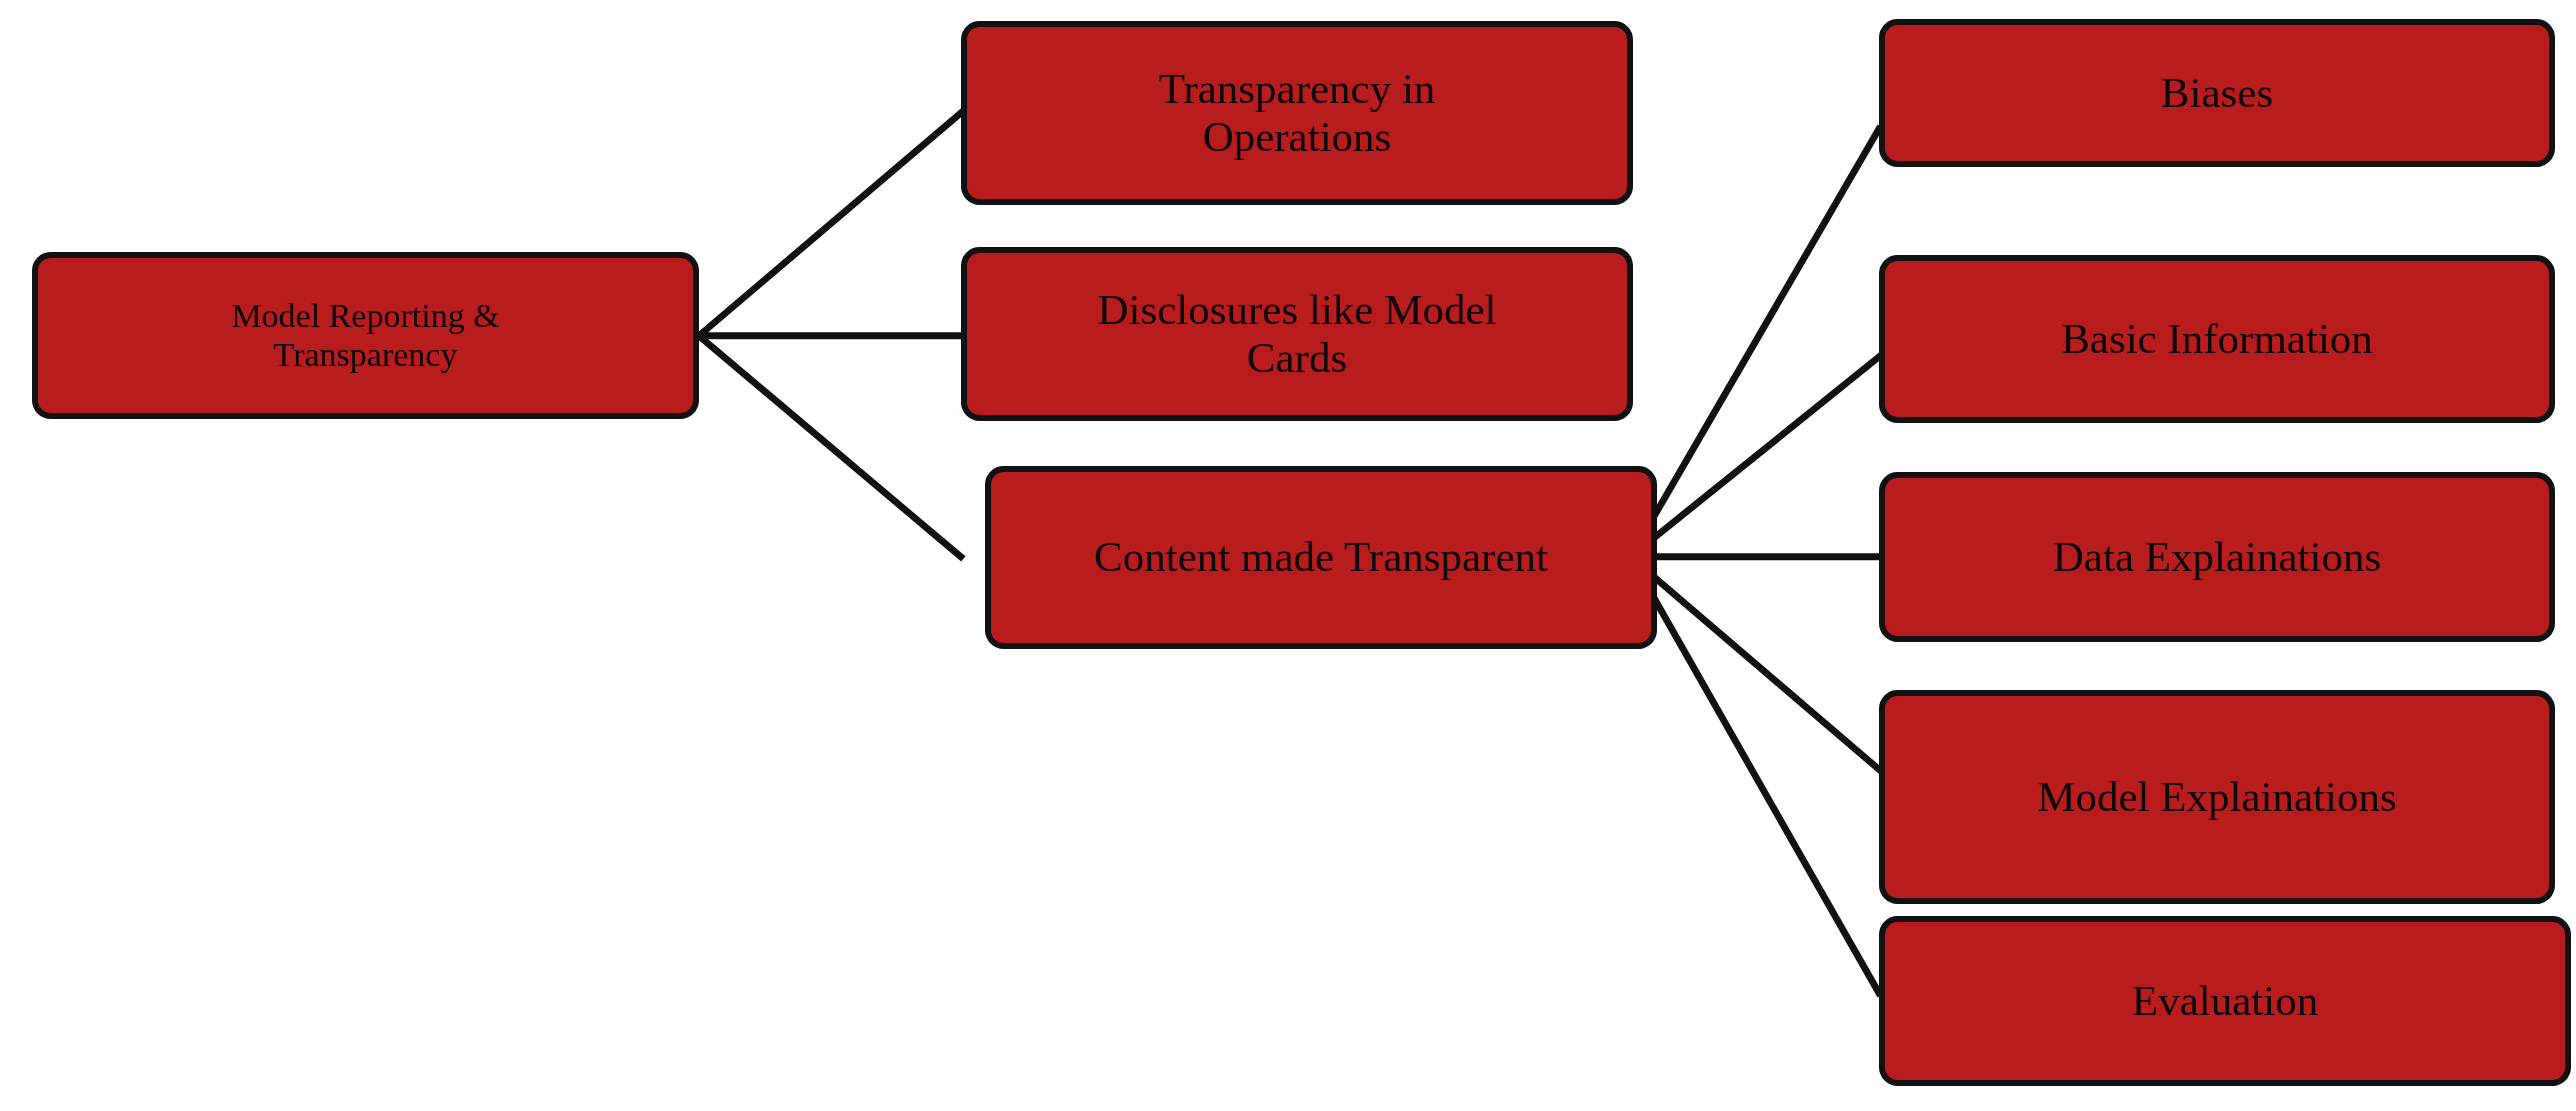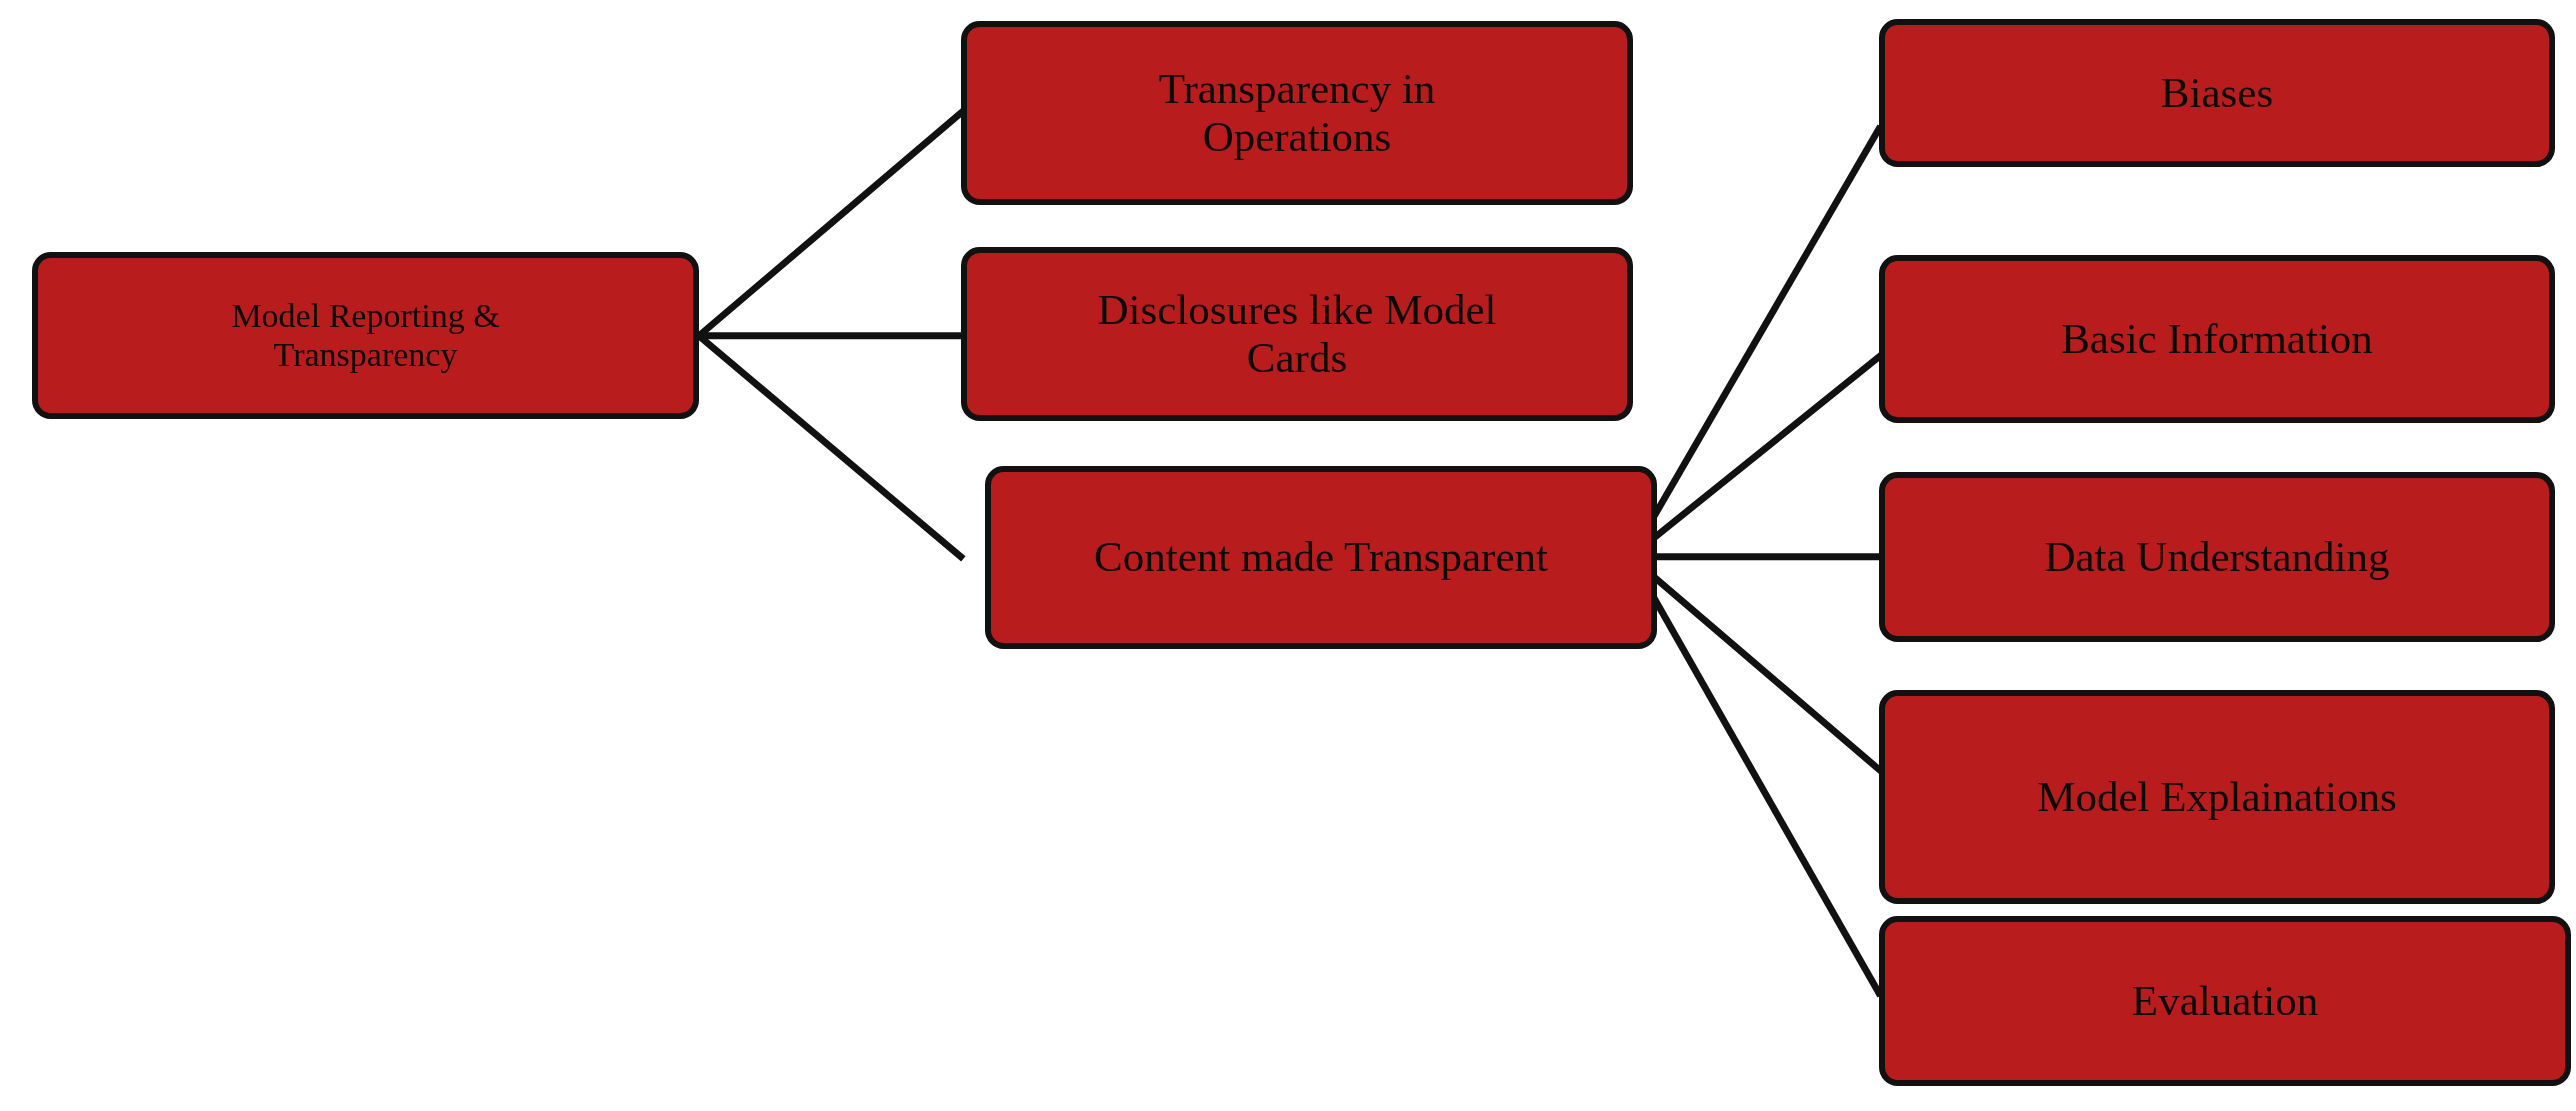--- a/index.html
+++ b/index.html
@@ -81,21 +81,21 @@
     <span class="label">Content made Transparent</span>
   </div>
 
   <div class="node leaf" style="left: 1879px; top: 18.7px; width: 676px; height: 148px;">
     <span class="label">Biases</span>
   </div>
   <div class="node leaf" style="left: 1879px; top: 255px; width: 676px; height: 168px;">
     <span class="label">Basic Information</span>
   </div>
   <div class="node leaf" style="left: 1879px; top: 472px; width: 676px; height: 170px;">
-    <span class="label">Data Understanding</span>
+    <span class="label">Data Explainations</span>
   </div>
   <div class="node leaf" style="left: 1879px; top: 690px; width: 676px; height: 214px;">
     <span class="label">Model Explainations</span>
   </div>
   <div class="node leaf" style="left: 1879px; top: 916px; width: 692px; height: 170px;">
     <span class="label">Evaluation</span>
   </div>
 
 </div>
 

